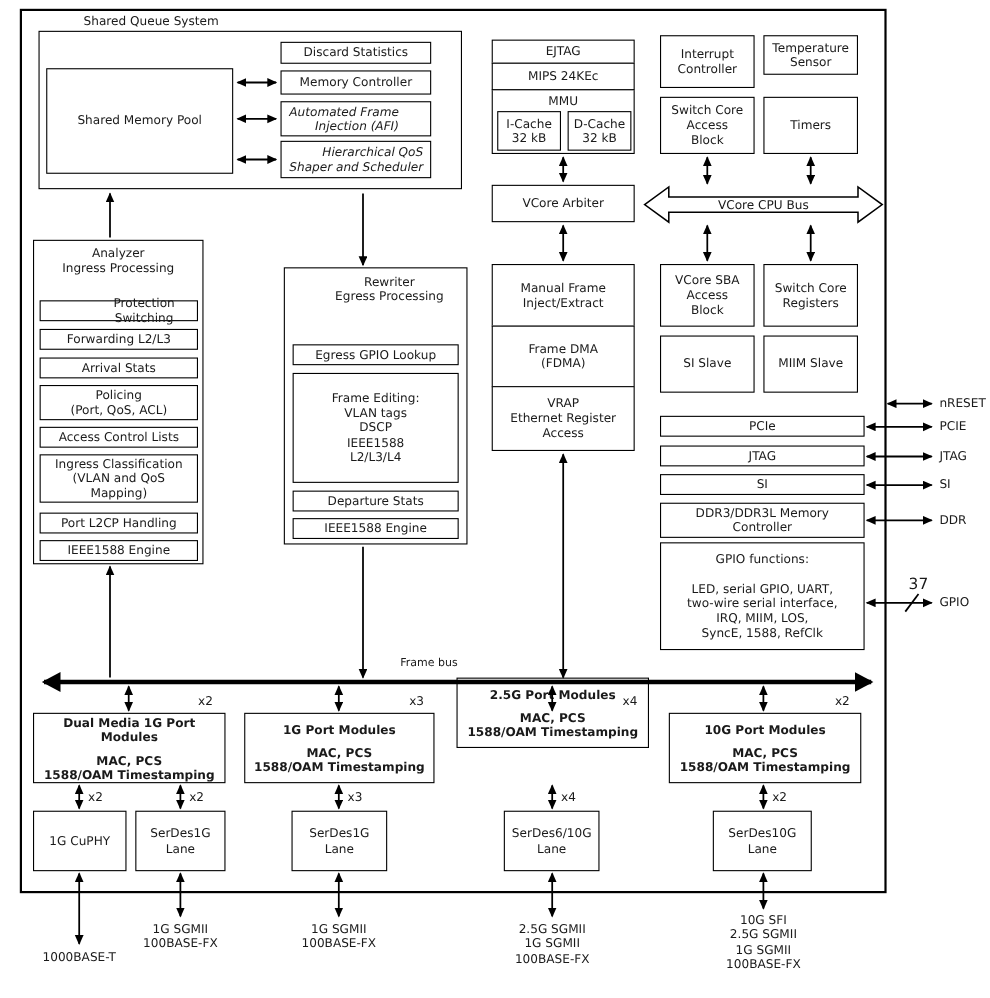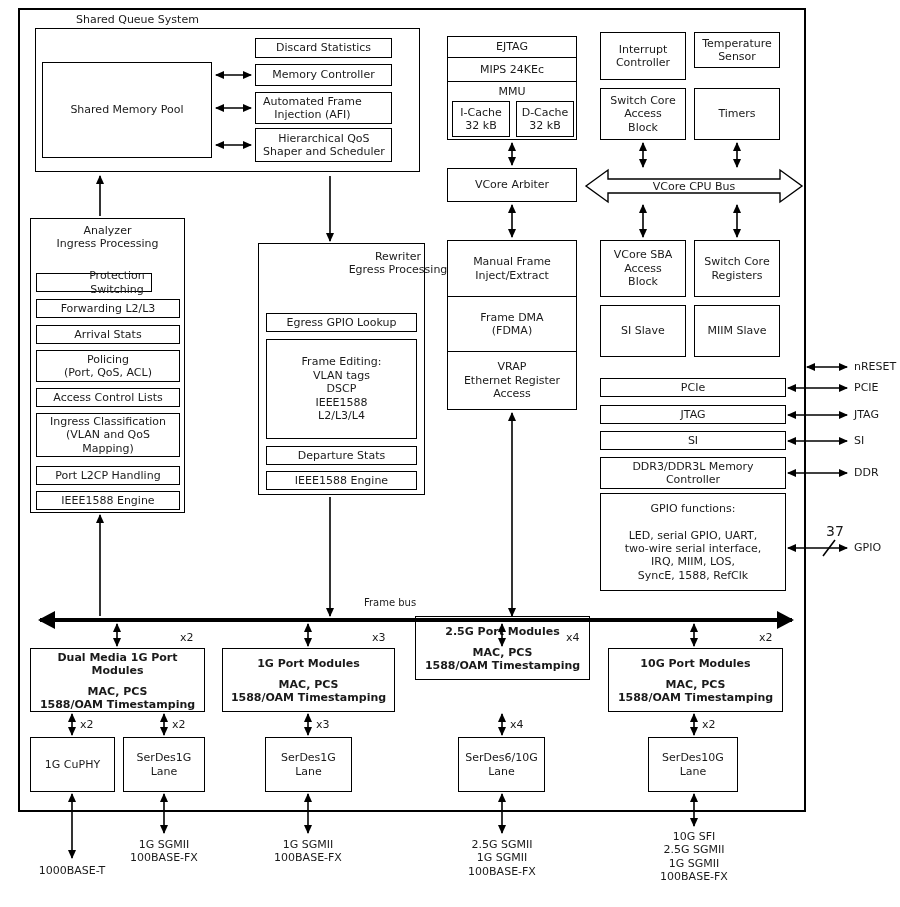--- a/index.html
+++ b/index.html
@@ -4,21 +4,21 @@
 <style>
   * { margin:0; padding:0; box-sizing:border-box; }
   html,body { background:#fff; }
   body { font-family:"DejaVu Sans","Liberation Sans",sans-serif; color:#1a1a1a; }
   .stage { position:relative; width:900px; height:907px; background:#fff; font-size:11px; line-height:1.22; overflow:hidden; }
   .frame { position:absolute; border:1px solid #000; background:#fff; z-index:0; }
   .chip  { border-width:2px; }
   .box { position:absolute; border:1px solid #000; background:#fff; z-index:1;
          display:flex; align-items:center; justify-content:center;
          text-align:center; white-space:pre-line; padding:1px 2px; }
-  .tl { justify-content:flex-start; text-align:center; padding-left:7px; }
+  .tl { justify-content:flex-start; text-align:right; padding-left:7px;font-style:italic; }
   .group { flex-direction:column; justify-content:center; padding-top:3px;font-weight:bold; }
   .group .sub { margin-top:7px; }
   .lbl { position:absolute; white-space:pre-line; z-index:3; }
   .c { text-align:center; }
   .fb { font-size:10px; }
   .sm { font-size:14px; }
   svg.wires { position:absolute; left:0; top:0; z-index:2; pointer-events:none; }
   svg .w { stroke:#000; stroke-width:1.6; }
   svg .d { marker-start:url(#ah); marker-end:url(#ah); }
   svg .e { marker-end:url(#ah); }
@@ -30,32 +30,32 @@
 <div class="stage">
 
   <div class="frame chip" style="left:18px;top:8px;width:788px;height:804px;"></div>
   <div class="frame" style="left:35px;top:28px;width:385px;height:144px;"></div>
   <div class="frame" style="left:30px;top:218px;width:155px;height:295px;"></div>
   <div class="frame" style="left:258px;top:243px;width:167px;height:252px;"></div>
 
   <div class="lbl" style="left:76px;top:13px;">Shared Queue System</div>
   <div class="lbl c" style="left:30px;top:224px;width:155px;">Analyzer
 Ingress Processing</div>
-  <div class="lbl c" style="left:258px;top:250px;width:192px;margin-left:44px;">Rewriter
+  <div class="lbl c" style="left:258px;top:250px;width:192px;">Rewriter
 Egress Processing</div>
 
   <div class="box" style="left:42px;top:62px;width:170px;height:96px;">Shared Memory Pool</div>
   <div class="box" style="left:255px;top:38px;width:137px;height:20px;text-align:center;">Discard Statistics</div>
   <div class="box" style="left:255px;top:64px;width:137px;height:22px;">Memory Controller</div>
   <div class="box tl" style="left:255px;top:92px;width:137px;height:32px;">Automated Frame
 Injection (AFI)</div>
   <div class="box tl" style="left:255px;top:128px;width:137px;height:34px;">Hierarchical QoS
 Shaper and Scheduler</div>
 
-  <div class="box" style="left:36px;top:273px;width:116px;height:19px;padding-left:48px;">Protection Switching</div>
+  <div class="box" style="left:36px;top:273px;width:144px;height:19px;padding-left:48px;">Protection Switching</div>
   <div class="box" style="left:36px;top:299px;width:144px;height:19px;">Forwarding L2/L3</div>
   <div class="box" style="left:36px;top:325px;width:144px;height:19px;">Arrival Stats</div>
   <div class="box" style="left:36px;top:350px;width:144px;height:32px;">Policing
 (Port, QoS, ACL)</div>
   <div class="box" style="left:36px;top:388px;width:144px;height:19px;">Access Control Lists</div>
   <div class="box" style="left:36px;top:413px;width:144px;height:44px;">Ingress Classification
 (VLAN and QoS Mapping)</div>
   <div class="box" style="left:36px;top:466px;width:144px;height:19px;">Port L2CP Handling</div>
   <div class="box" style="left:36px;top:491px;width:144px;height:19px;">IEEE1588 Engine</div>
 

